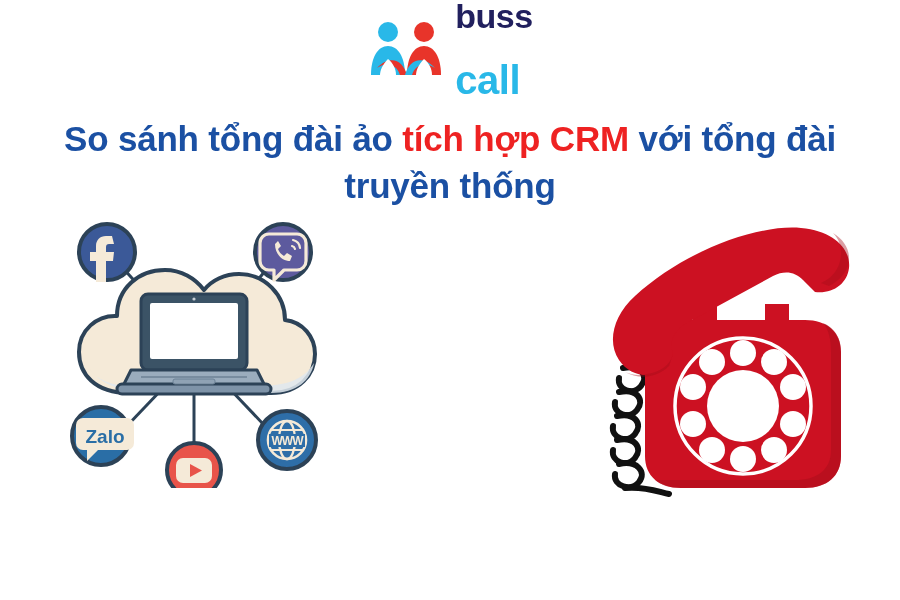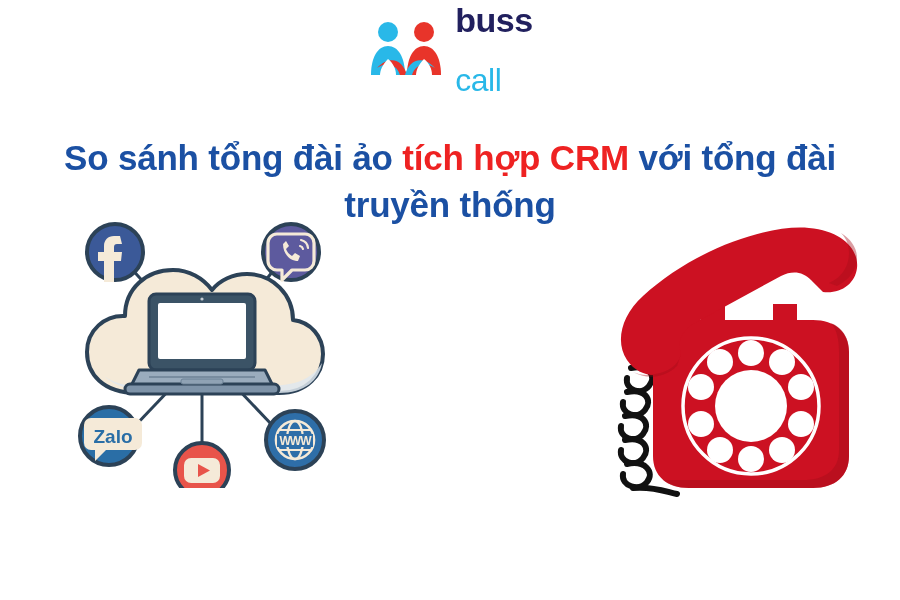--- a/index.html
+++ b/index.html
@@ -34,46 +34,46 @@
     line-height: 0.86;
     letter-spacing: -0.5px;
     gap: 32px;
   }
   .logo-buss {
     font-size: 34px;
     font-weight: 700;
     color: #21205e;
   }
   .logo-call {
-    font-size: 32px;
-    font-weight: 400;
+    font-size: 40px;
+    font-weight: 700;
     color: #29b8e8;
     margin-left: 0;
   }
 
   
   .title {
     position: absolute;
-    top: 112px;
+    top: 93px;
     left: 40px;
     width: 820px;
     text-align: center;
     font-size: 35px;
     font-weight: 700;
     color: #1b50a3;
     line-height: 1.32;
     letter-spacing: -0.2px;
   }
   .title .accent { color: #ee2222; }
 
   
   .stage {
     position: absolute;
     top: 200px;
-    left: 12px;
+    left: 4px;
     width: 780px;
     height: 400px;
   }
   .panel-cloud  { position: absolute; left: 55px;  top: 8px;  width: 270px; height: 280px; }
   .panel-vs     { position: absolute; left: 335px; top: -5px; width: 255px; height: 390px; }
   .panel-phone  { position: absolute; left: 585px; top: 20px; width: 285px; height: 300px; }
   .panel-cloud svg, .panel-vs svg, .panel-phone svg { width: 100%; height: 100%; display: block; }
 </style>
 </head>
 <body>

